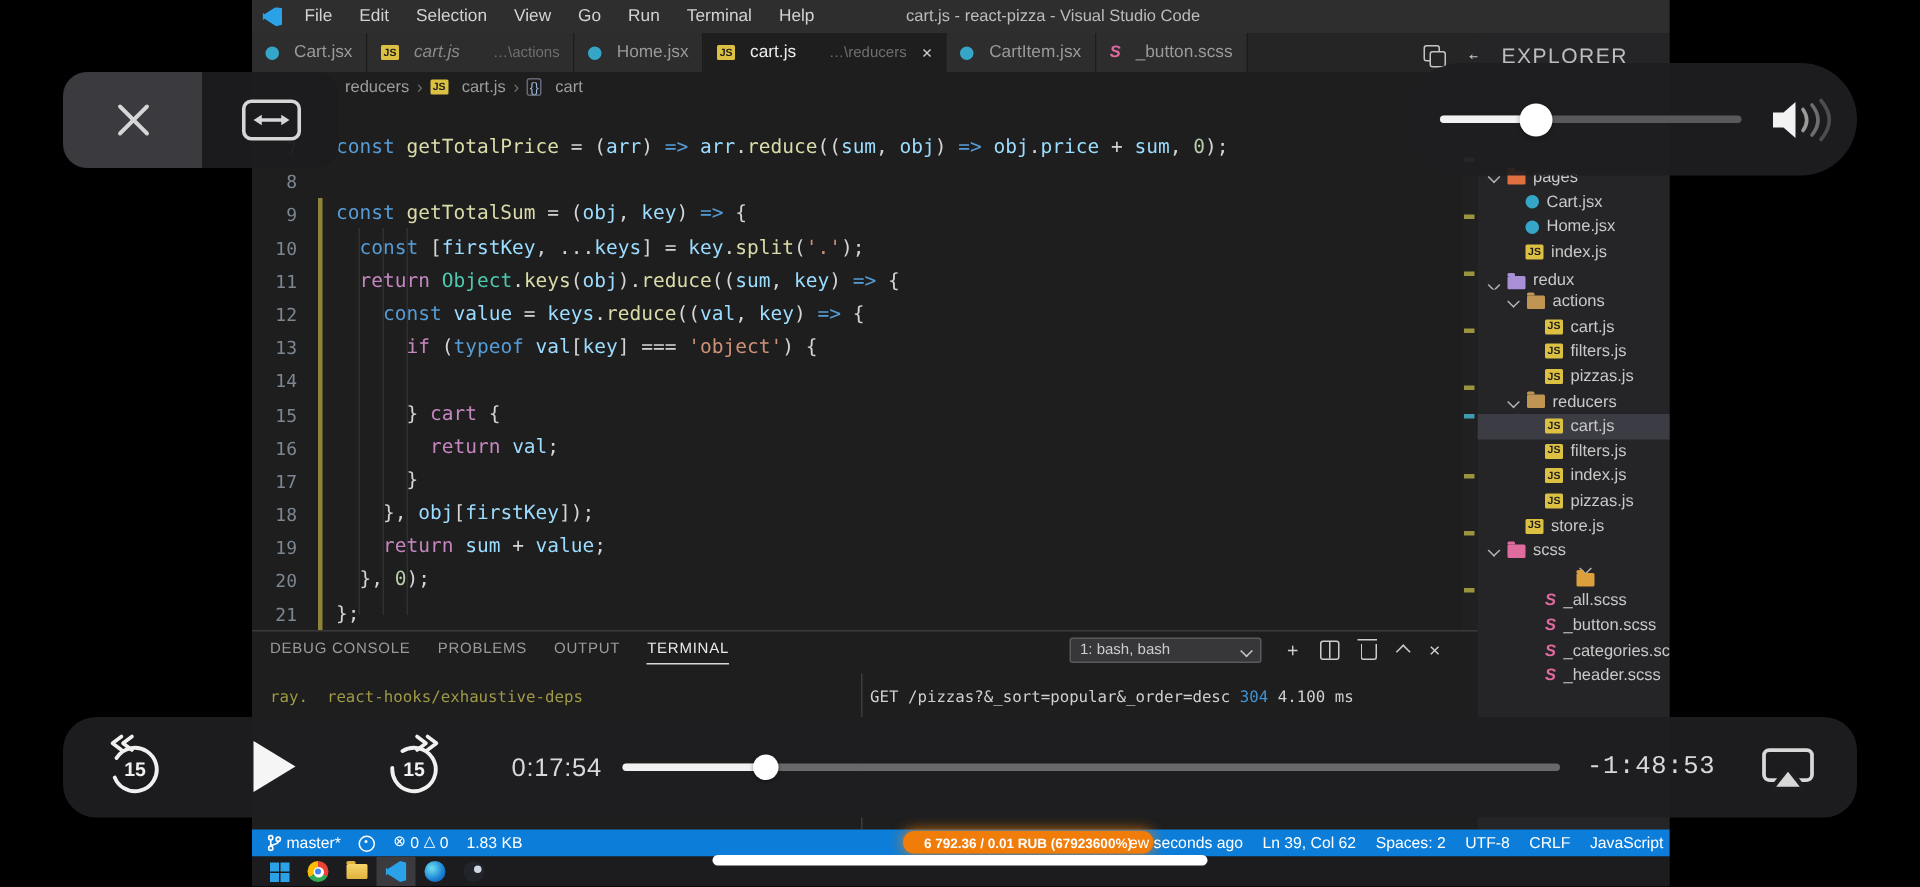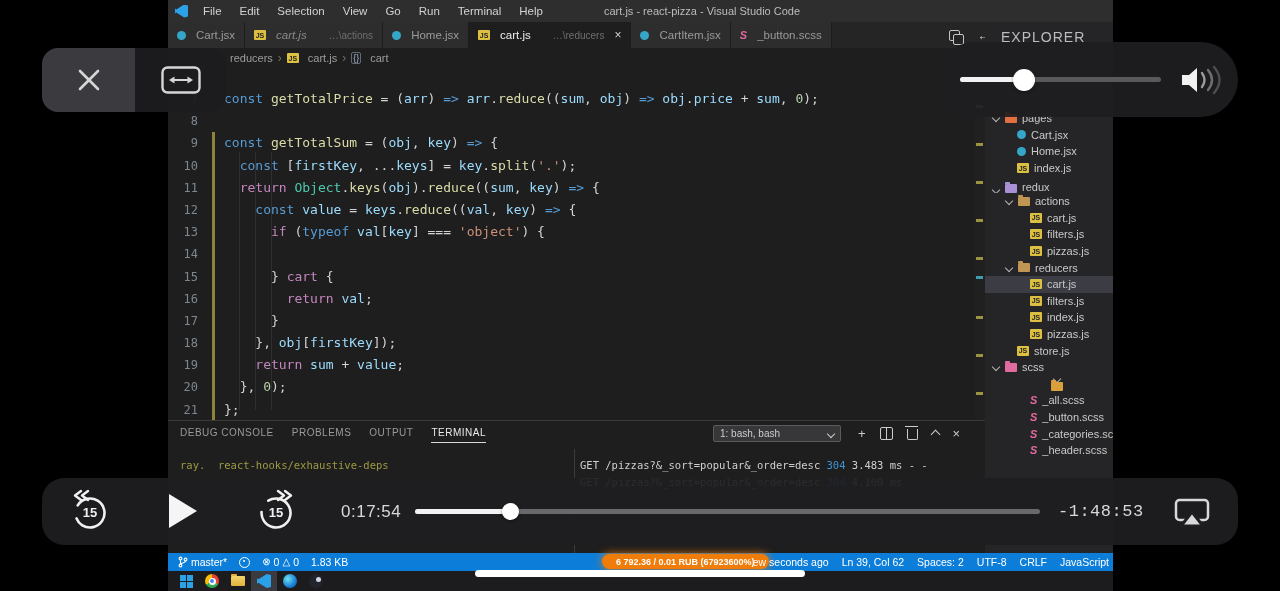--- a/index.html
+++ b/index.html
@@ -369,21 +369,21 @@
       </div>
       <div id="picons">
           <span class="pi-txt">+</span>
           <span class="pi-split"></span>
           <span class="pi-trash"></span>
           <span class="pi-chup"></span>
           <span class="pi-txt">×</span>
         </div>
       <div id="tdivider"></div>
       <div id="tcol-left" class="tcol"><div class="trowline"><span class="tl-t2">ray.  react-hooks/exhaustive-deps</span></div></div>
-      <div id="tcol-right" class="tcol"><div class="trowline"><span class="tl-t1">GET /pizzas?&amp;_sort=popular&amp;_order=desc </span><span class="tl-t3">304</span><span class="tl-t1"> 3.483 ms - -</span></div><div class="trowline"><span class="tl-t1">GET /pizzas?&amp;_sort=popular&amp;_order=desc </span><span class="tl-t3">304</span><span class="tl-t1"> 4.100 ms</span></div></div>
+      <div id="tcol-right" class="tcol"><div class="trowline"><span class="tl-t1">GET /pizzas?&amp;_sort=popular&amp;_order=desc </span><span class="tl-t3">304</span><span class="tl-t1"> 4.100 ms</span></div></div>
     </div>
 
     <div id="statusbar">
       <div id="sb-left">
         <span class="sb-item">
           <svg width="10" height="12" viewBox="0 0 10 12">
               <g stroke="#fff" stroke-width="1.1" fill="none">
                 <circle cx="2.5" cy="2.5" r="1.4"></circle>
                 <circle cx="2.5" cy="9.5" r="1.4"></circle>
                 <circle cx="7.5" cy="3.5" r="1.4"></circle>

